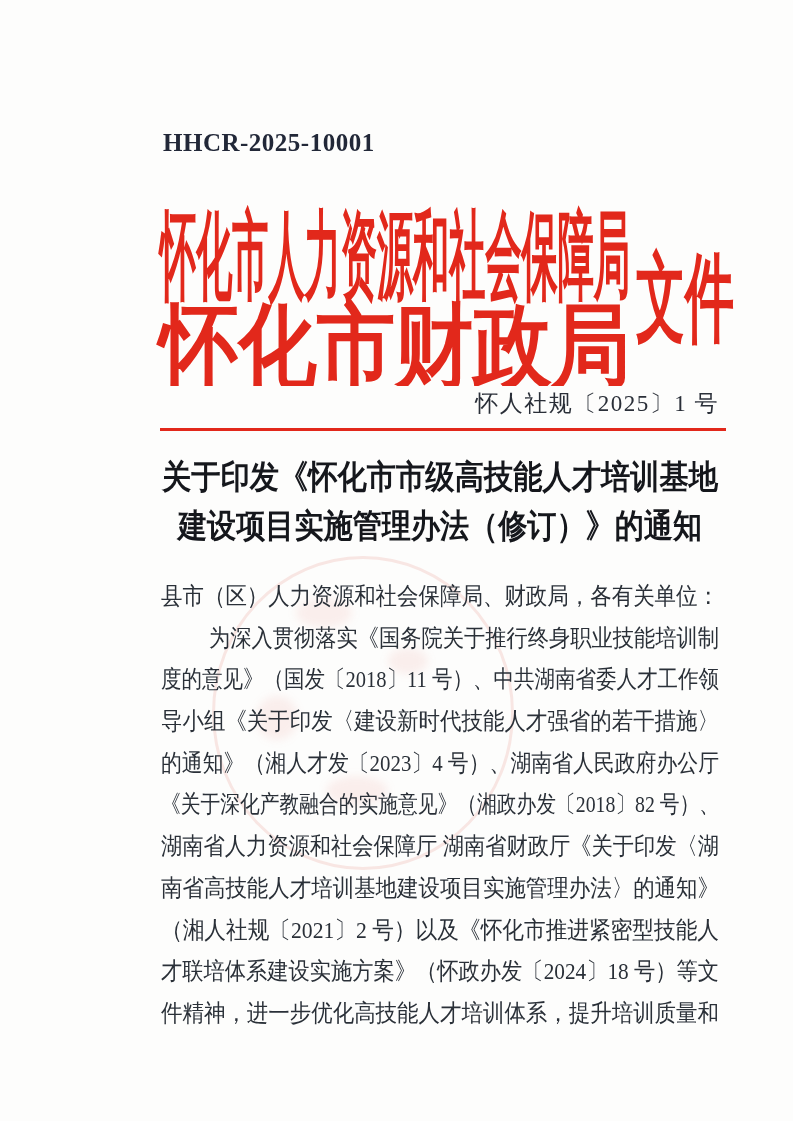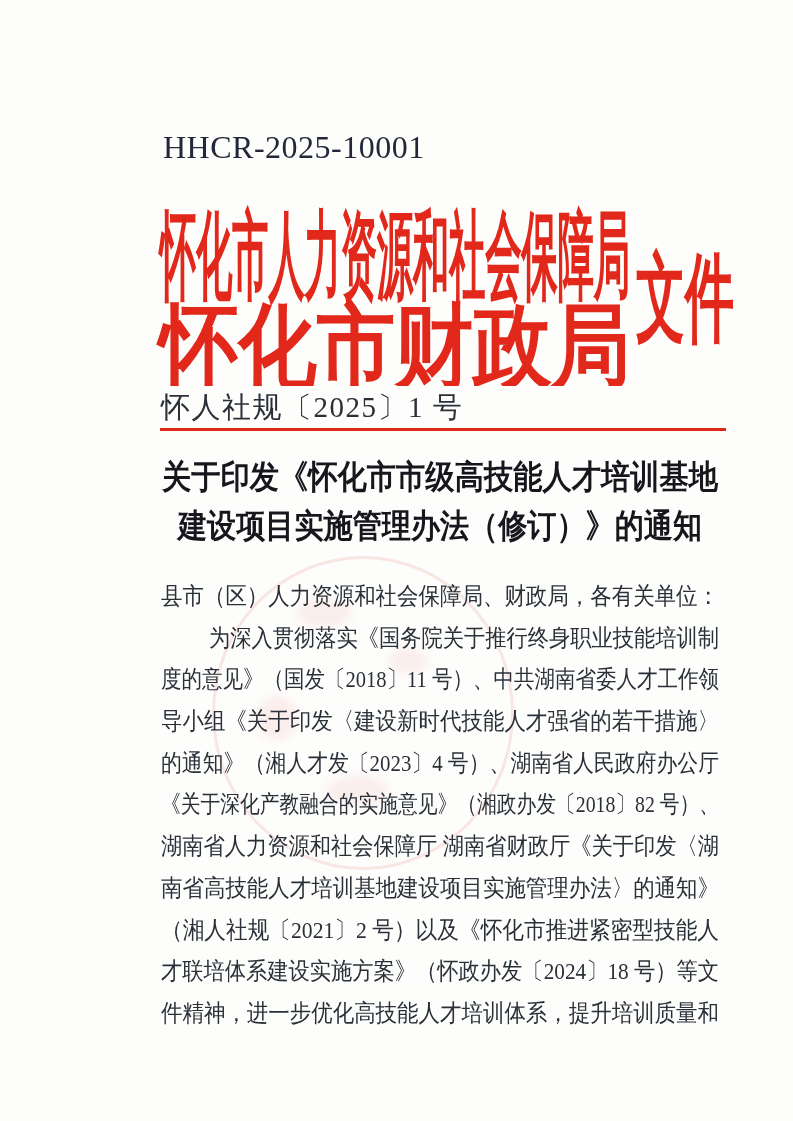--- a/index.html
+++ b/index.html
@@ -8,36 +8,37 @@
     width: 793px;
     height: 1121px;
     background: #fdfdfc;
     overflow: hidden;
     font-family: "Liberation Serif", "DejaVu Serif", serif;
   }
   .doc-code {
     position: absolute;
     left: 163px;
     top: 129px;
-    font-size: 32px;
+    font-size: 25px;
     letter-spacing: 0.5px;
     color: #222838;
+    font-weight: bold;
   }
   .header-svg { position: absolute; left: 150px; top: 194px; }
   .header-svg text {
     font-family: "Liberation Serif", "DejaVu Serif", serif;
     font-weight: 700;
   }
   .doc-number {
     position: absolute;
     left: 161px;
     top: 388px;
     width: 558px;
-    text-align: left;
-    font-size: 29px;
+    text-align: right;
+    font-size: 23px;
     letter-spacing: 1.5px;
     color: #2a2f38;
   }
   .red-rule {
     position: absolute;
     left: 160px;
     top: 428px;
     width: 566px;
     height: 3px;
   }

